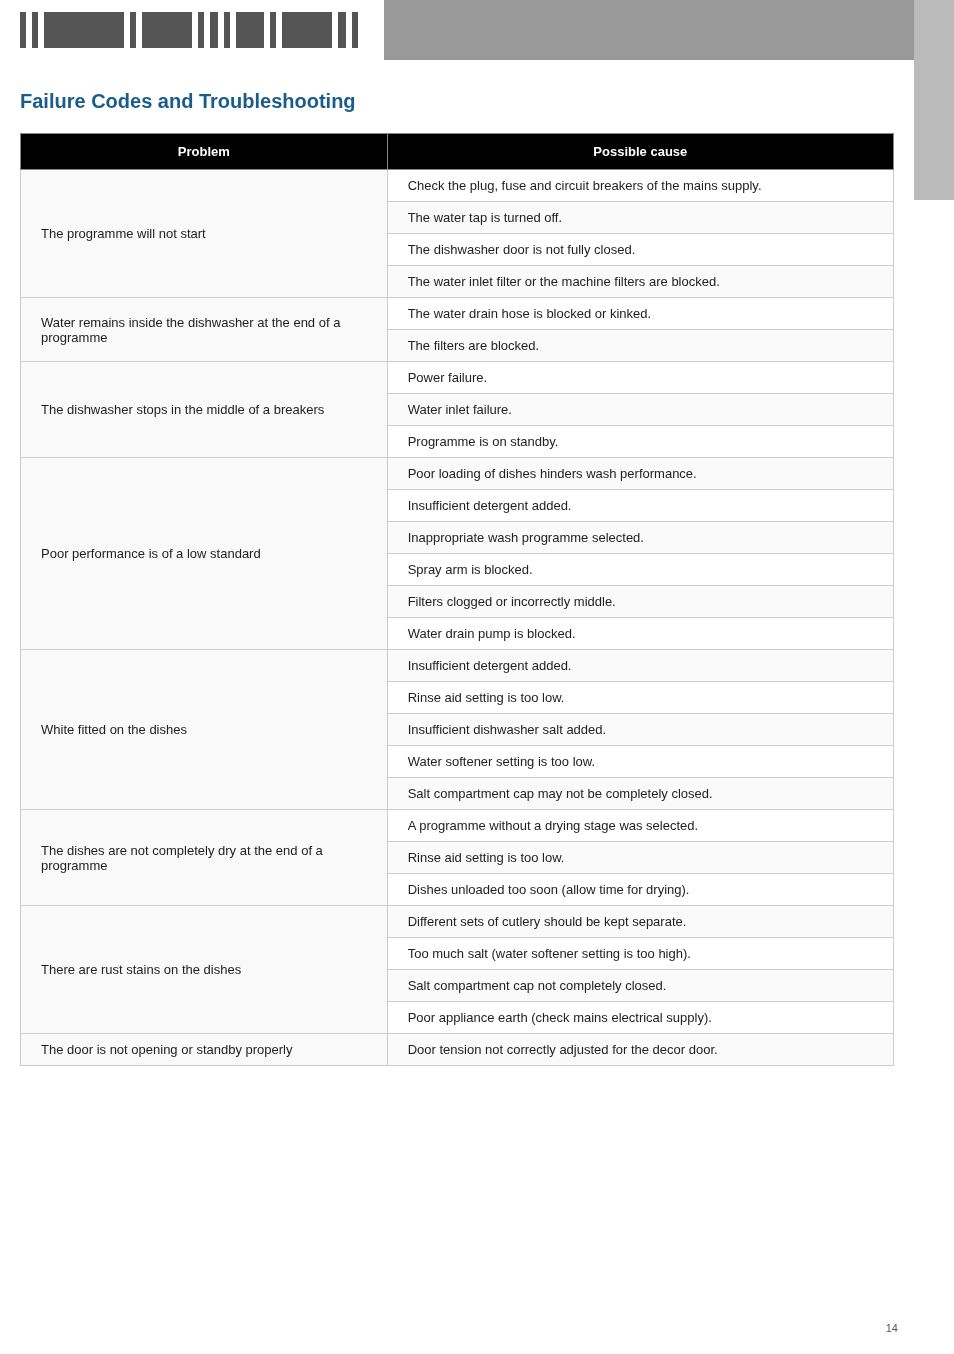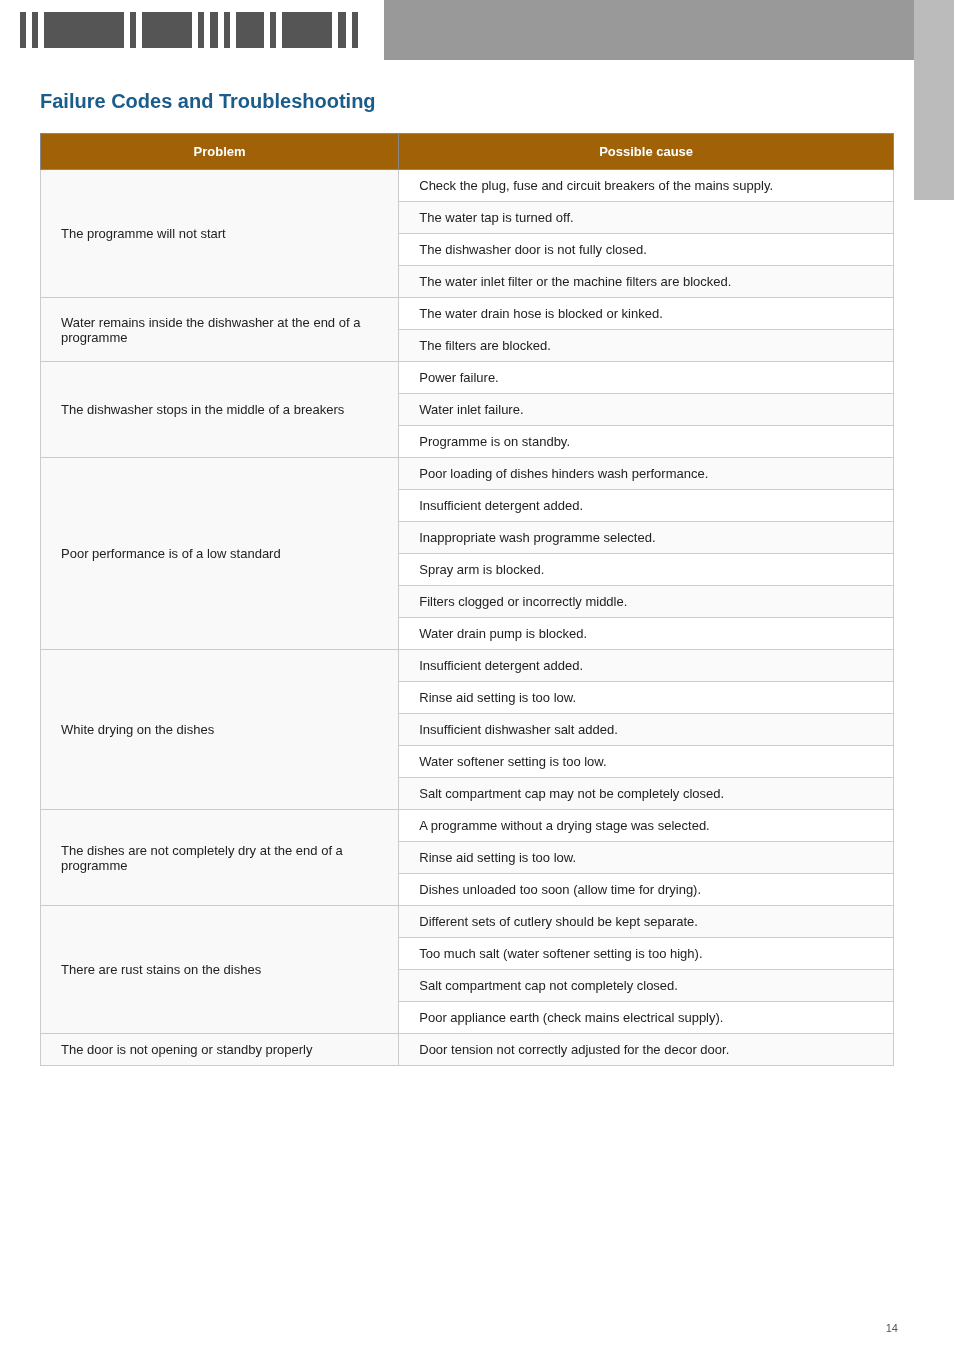--- a/index.html
+++ b/index.html
@@ -53,41 +53,41 @@
       position: absolute;
       right: 0;
       top: 0;
       width: 40px;
       height: 200px;
       background: #bbb;
     }
 
     
     .page-content {
-      padding: 20px 60px 40px 40px;
+      padding: 20px 60px 40px 20px;
     }
 
     
     .page-title {
       font-size: 20px;
       font-weight: bold;
       color: #1a5c8a;
       margin-bottom: 20px;
       margin-top: 10px;
     }
 
     
     .trouble-table {
       width: 100%;
       border-collapse: collapse;
       border: 1px solid #ccc;
     }
 
     .trouble-table th {
-      background: #a16207;
+      background: #000000;
       color: #fff;
       font-weight: bold;
       text-align: center;
       padding: 10px 20px;
       border: 1px solid #888;
       font-size: 13px;
     }
 
     .trouble-table td {
       padding: 8px 20px;
@@ -198,21 +198,21 @@
         <tr class="cause-row">
           <td class="cause-cell">Spray arm is blocked.</td>
         </tr>
         <tr class="cause-row">
           <td class="cause-cell">Filters clogged or incorrectly middle.</td>
         </tr>
         <tr class="cause-row">
           <td class="cause-cell">Water drain pump is blocked.</td>
         </tr>
         <tr class="cause-row">
-          <td class="problem-cell" rowspan="5">White drying on the dishes</td>
+          <td class="problem-cell" rowspan="5">White fitted on the dishes</td>
           <td class="cause-cell">Insufficient detergent added.</td>
         </tr>
         <tr class="cause-row">
           <td class="cause-cell">Rinse aid setting is too low.</td>
         </tr>
         <tr class="cause-row">
           <td class="cause-cell">Insufficient dishwasher salt added.</td>
         </tr>
         <tr class="cause-row">
           <td class="cause-cell">Water softener setting is too low.</td>

